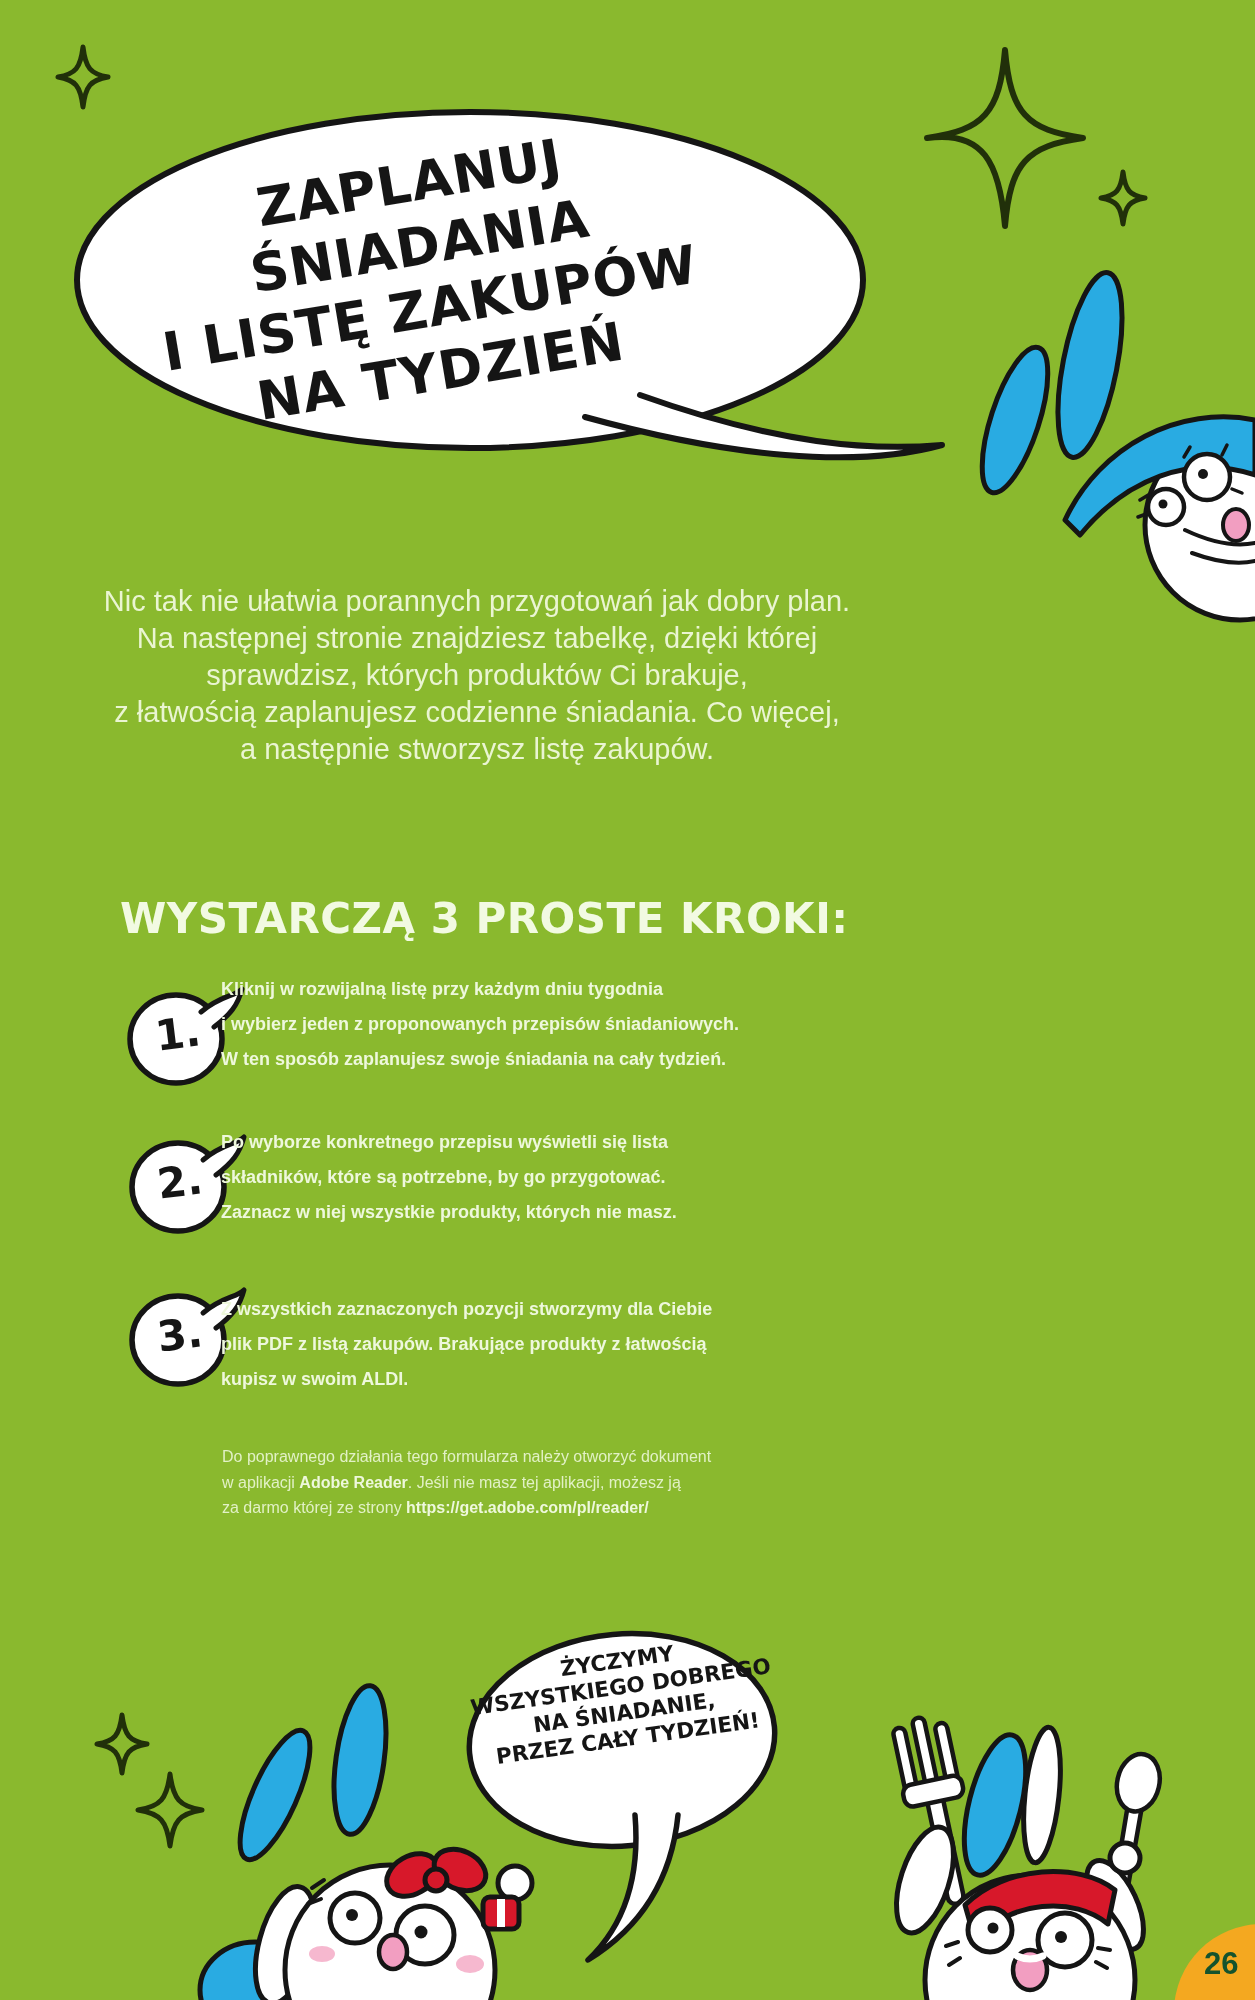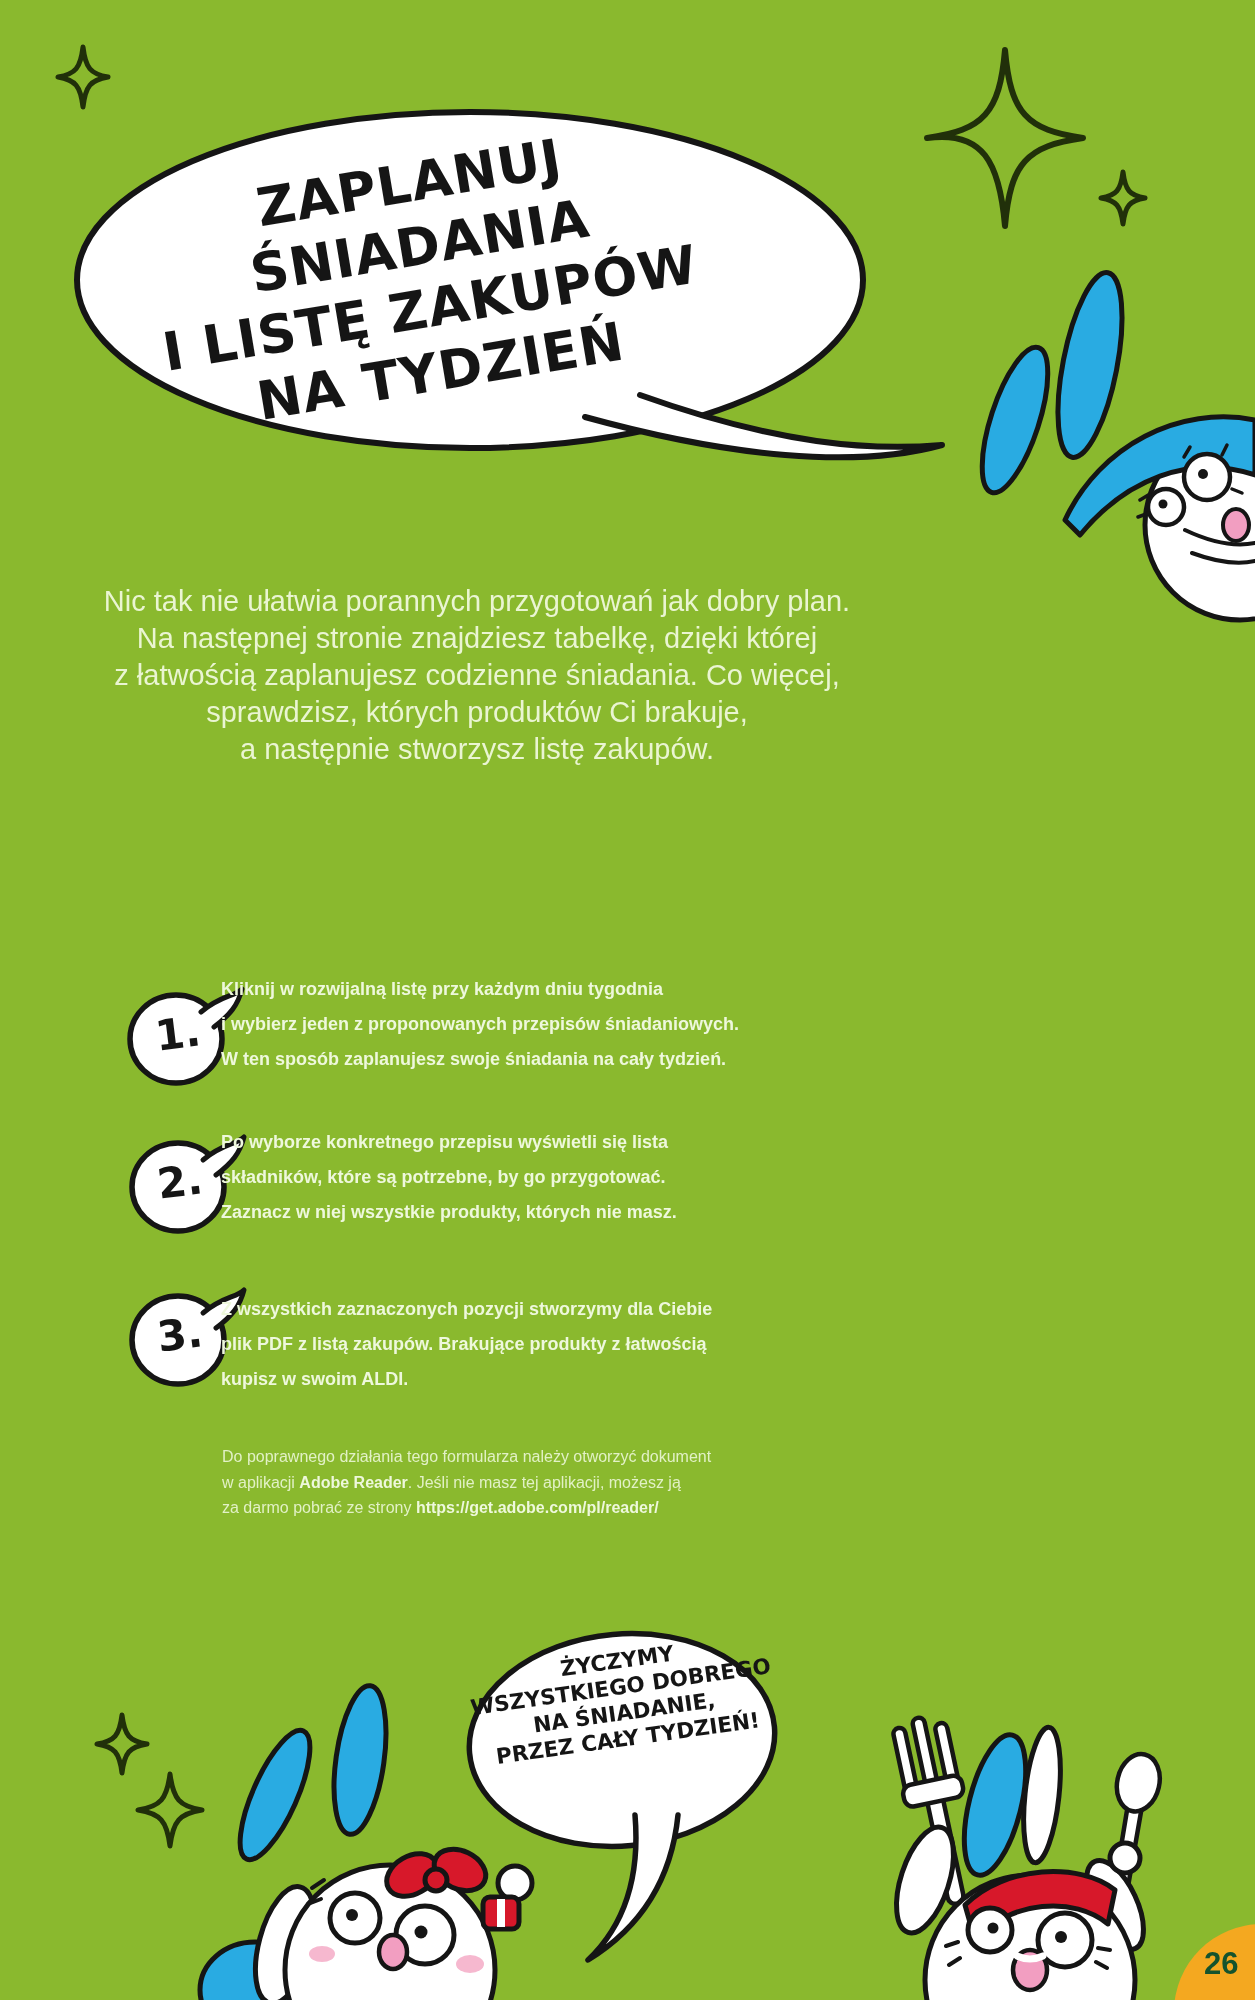--- a/index.html
+++ b/index.html
@@ -126,25 +126,26 @@
     <circle cx="223" cy="269" r="4.5" fill="#151515"></circle>
     <path d="M 244 222 L 250 212 M 282 220 L 287 210 M 292 254 L 302 258" stroke="#151515" stroke-width="3.5" stroke-linecap="round"></path>
     <ellipse cx="296" cy="290" rx="13" ry="16" fill="#f29ec1" stroke="#151515" stroke-width="4"></ellipse>
     <path d="M 200 265 l 10 -6 M 198 282 l 11 -4" stroke="#151515" stroke-width="3.5" stroke-linecap="round"></path>
     <path d="M 245 295 Q 285 314 315 308 M 252 318 Q 290 332 315 326" fill="none" stroke="#151515" stroke-width="4" stroke-linecap="round"></path>
   </svg>
 
   <div class="intro">
     <div>Nic tak nie ułatwia porannych przygotowań jak dobry plan.</div>
     <div>Na następnej stronie znajdziesz tabelkę, dzięki której</div>
+    <div>sprawdzisz, których produktów Ci brakuje,</div>
     <div>z łatwością zaplanujesz codzienne śniadania. Co więcej,</div>
-    <div>sprawdzisz, których produktów Ci brakuje,</div>
     <div>a następnie stworzysz listę zakupów.</div>
   </div>
 
+  <div class="steps-heading">WYSTARCZĄ 3 PROSTE KROKI:</div>
 
   <div>
     <div class="step-bubble" style="left:126px;top:987px">
       <svg width="120" height="110" viewBox="0 0 120 110" style="left:0;top:0">
         <ellipse cx="50" cy="52" rx="46" ry="44" fill="#ffffff" stroke="#151515" stroke-width="5.5"></ellipse>
         <path d="M 75 25 C 95 8 108 10 116 2 C 112 18 104 28 88 40" fill="#ffffff" stroke="#151515" stroke-width="5" stroke-linecap="round" stroke-linejoin="round"></path>
       </svg>
       <span class="step-num">1.</span>
     </div>
     <div class="step-lines" style="top:972px">
@@ -185,21 +186,21 @@
   </div>
 
   <div class="disclaimer">
     <div>
       <span>Do poprawnego działania tego formularza należy otworzyć dokument</span>
     </div>
     <div>
       <span>w aplikacji </span><b>Adobe Reader</b><span>. Jeśli nie masz tej aplikacji, możesz ją</span>
     </div>
     <div>
-      <span>za darmo pobrać ze strony </span><a href="#" class="adobe-link">https://get.adobe.com/pl/reader/</a>
+      <span>za darmo której ze strony </span><a href="#" class="adobe-link">https://get.adobe.com/pl/reader/</a>
     </div>
   </div>
 
   <svg class="abs" style="left:440px;top:1615px" width="360" height="385" viewBox="0 0 360 385">
     <ellipse cx="182" cy="125" rx="153" ry="106" transform="rotate(-5 182 125)" fill="#ffffff" stroke="#151515" stroke-width="5.5"></ellipse>
     <path d="M 195 200 C 200 260 185 310 148 345 C 205 310 232 260 238 200" fill="#ffffff" stroke="#151515" stroke-width="5.5" stroke-linecap="round" stroke-linejoin="round"></path>
   </svg>
   <div class="wish-text">
     <div>ŻYCZYMY</div>
     <div>WSZYSTKIEGO DOBREGO</div>

